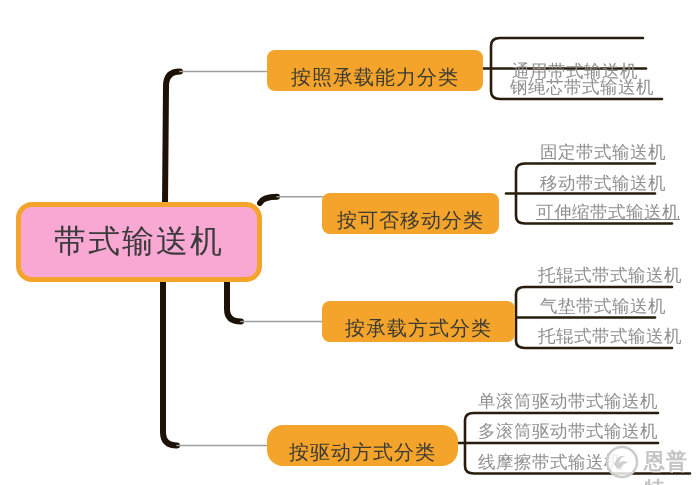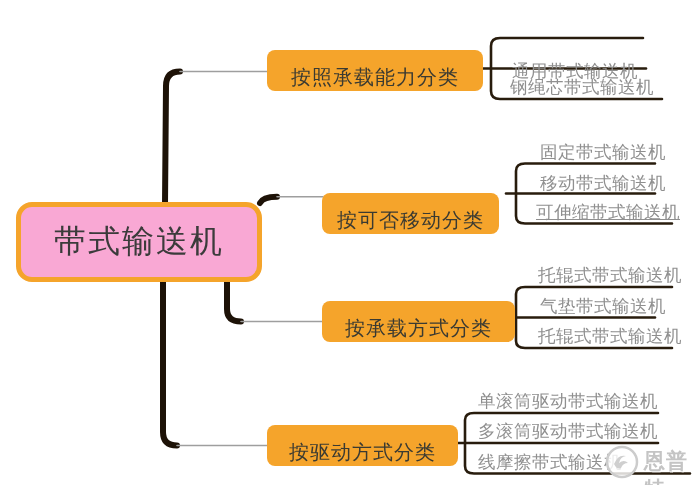--- a/index.html
+++ b/index.html
@@ -72,21 +72,21 @@
 
   <div class="branch-node" style="left:267px;top:50px;width:216px;height:41px;">
     <span>按照承载能力分类</span>
   </div>
   <div class="branch-node" style="left:322px;top:193px;width:177px;height:41px;">
     <span>按可否移动分类</span>
   </div>
   <div class="branch-node" style="left:322px;top:301px;width:193px;height:41px;">
     <span>按承载方式分类</span>
   </div>
-  <div class="branch-node" style="left:267px;top:425px;width:191px;height:41px;">
+  <div class="branch-node" style="left:267px;top:425px;width:191px;height:41px;border-radius:16px;">
     <span>按驱动方式分类</span>
   </div>
 
   <div class="leaf-node" style="left:512px;top:60px;">通用带式输送机</div>
   <div class="leaf-node" style="left:510px;top:76px;">钢绳芯带式输送机</div>
 
   <div class="leaf-node" style="left:540px;top:140.5px;">固定带式输送机</div>
   <div class="leaf-node" style="left:540px;top:172px;">移动带式输送机</div>
   <div class="leaf-node" style="left:536px;top:200.5px;text-decoration:underline;">可伸缩带式输送机</div>
 

